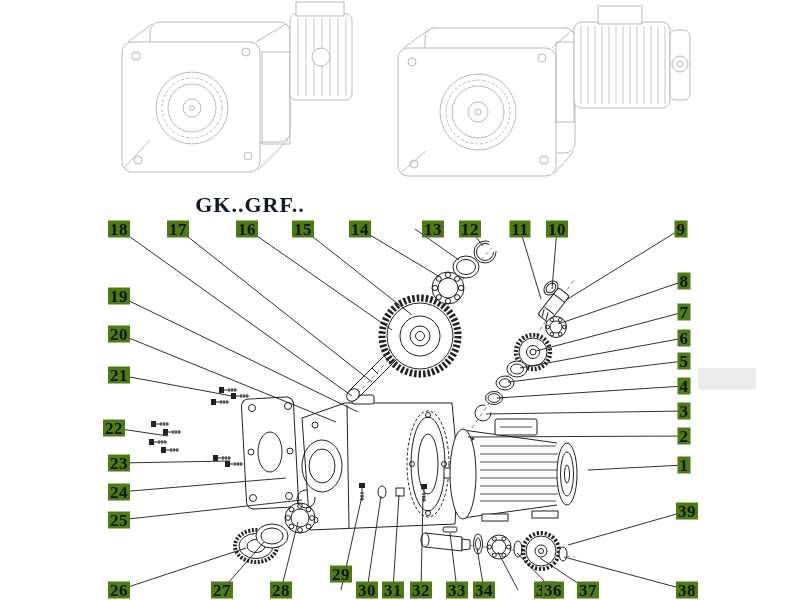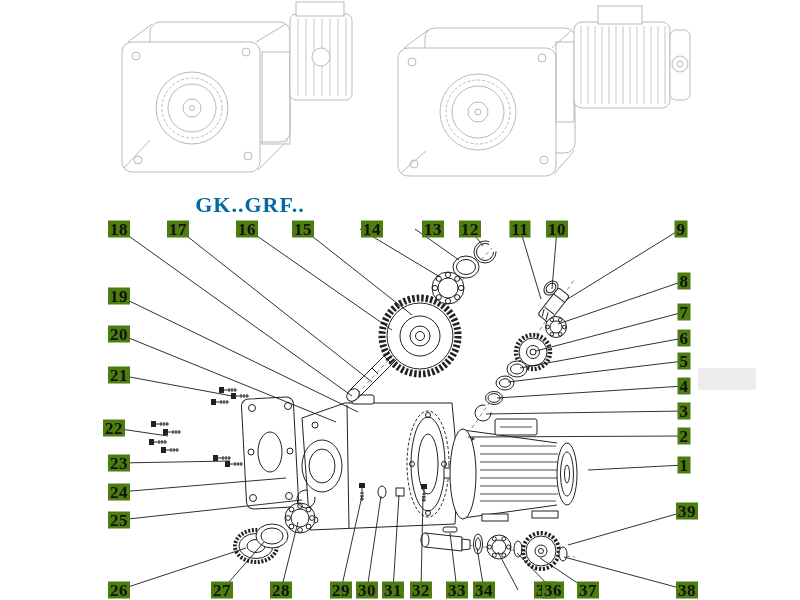--- a/index.html
+++ b/index.html
@@ -5,21 +5,21 @@
   html,body{margin:0;padding:0;background:#fff;}
   #page{position:relative;width:800px;height:600px;background:#fff;overflow:hidden;
         font-family:"Liberation Serif",serif;}
   #diagram-svg,#leader-lines{position:absolute;left:0;top:0;}
   #leader-lines line{stroke:#1a1a1a;stroke-width:0.9;}
   #callout-layer{position:absolute;left:0;top:0;width:800px;height:600px;}
   .callout{position:absolute;transform:translate(-50%,-50%);font-size:17px;font-weight:600;
            color:#111;background:#4d7c0f;padding:0 2px;line-height:1;letter-spacing:.5px;
            font-family:"Liberation Serif",serif;}
   .title{position:absolute;top:192px;font-size:22px;font-weight:700;letter-spacing:1px;
-         color:#0369a1;transform:translateX(-50%);white-space:nowrap;}
+         color:#0f172a;transform:translateX(-50%);white-space:nowrap;}
   .title-left{left:250px;}
   .title-right{left:548px;}
   .smudge{position:absolute;left:698px;top:368px;width:58px;height:22px;background:#dcdcdc;
           opacity:.55;border-radius:2px;}
 </style>
 </head>
 <body>
 
 <div id="page">
 
@@ -329,36 +329,36 @@
       <div class="callout" style="left: 684px; top: 386px;">4</div>
       <div class="callout" style="left: 684px; top: 361px;">5</div>
       <div class="callout" style="left: 684px; top: 338px;">6</div>
       <div class="callout" style="left: 684px; top: 312px;">7</div>
       <div class="callout" style="left: 684px; top: 281px;">8</div>
       <div class="callout" style="left: 681px; top: 229px;">9</div>
       <div class="callout" style="left: 557px; top: 229px; text-align: center;">10</div>
       <div class="callout" style="left: 520px; top: 229px;">11</div>
       <div class="callout" style="left: 470px; top: 229px;">12</div>
       <div class="callout" style="left: 433px; top: 229px;">13</div>
-      <div class="callout" style="left: 360px; top: 229px; margin-left: 12px;">14</div>
+      <div class="callout" style="left: 360px; top: 229px;">14</div>
       <div class="callout" style="left: 303px; top: 229px;">15</div>
       <div class="callout" style="left: 247px; top: 229px;">16</div>
       <div class="callout" style="left: 178px; top: 229px;">17</div>
       <div class="callout" style="left: 119px; top: 229px;">18</div>
       <div class="callout" style="left: 119px; top: 296px;">19</div>
       <div class="callout" style="left: 119px; top: 334px;">20</div>
       <div class="callout" style="left: 119px; top: 375px;">21</div>
       <div class="callout" style="left: 114px; top: 428px; font-family: Liberation Serif, serif;">22</div>
       <div class="callout" style="left: 119px; top: 463px;">23</div>
       <div class="callout" style="left: 119px; top: 492px;">24</div>
       <div class="callout" style="left: 119px; top: 520px;">25</div>
       <div class="callout" style="left: 119px; top: 590px;">26</div>
       <div class="callout" style="left: 222px; top: 590px;">27</div>
       <div class="callout" style="left: 281px; top: 590px;">28</div>
-      <div class="callout" style="left: 341px; top: 590px;">29</div>
+      <div class="callout" style="left: 341px; top: 574px;">29</div>
       <div class="callout" style="left: 367px; top: 590px;">30</div>
       <div class="callout" style="left: 393px; top: 590px;">31</div>
       <div class="callout" style="left: 421px; top: 590px;">32</div>
       <div class="callout" style="left: 457px; top: 590px;">33</div>
       <div class="callout" style="left: 484px; top: 590px;">34</div>
       <div class="callout" style="left: 518px; top: 590px; margin-left: 27px;">35</div>
       <div class="callout" style="left: 553px; top: 590px;">36</div>
       <div class="callout" style="left: 588px; top: 590px;">37</div>
       <div class="callout" style="left: 687px; top: 590px;">38</div>
       <div class="callout" style="left: 687px; top: 511px;">39</div>

